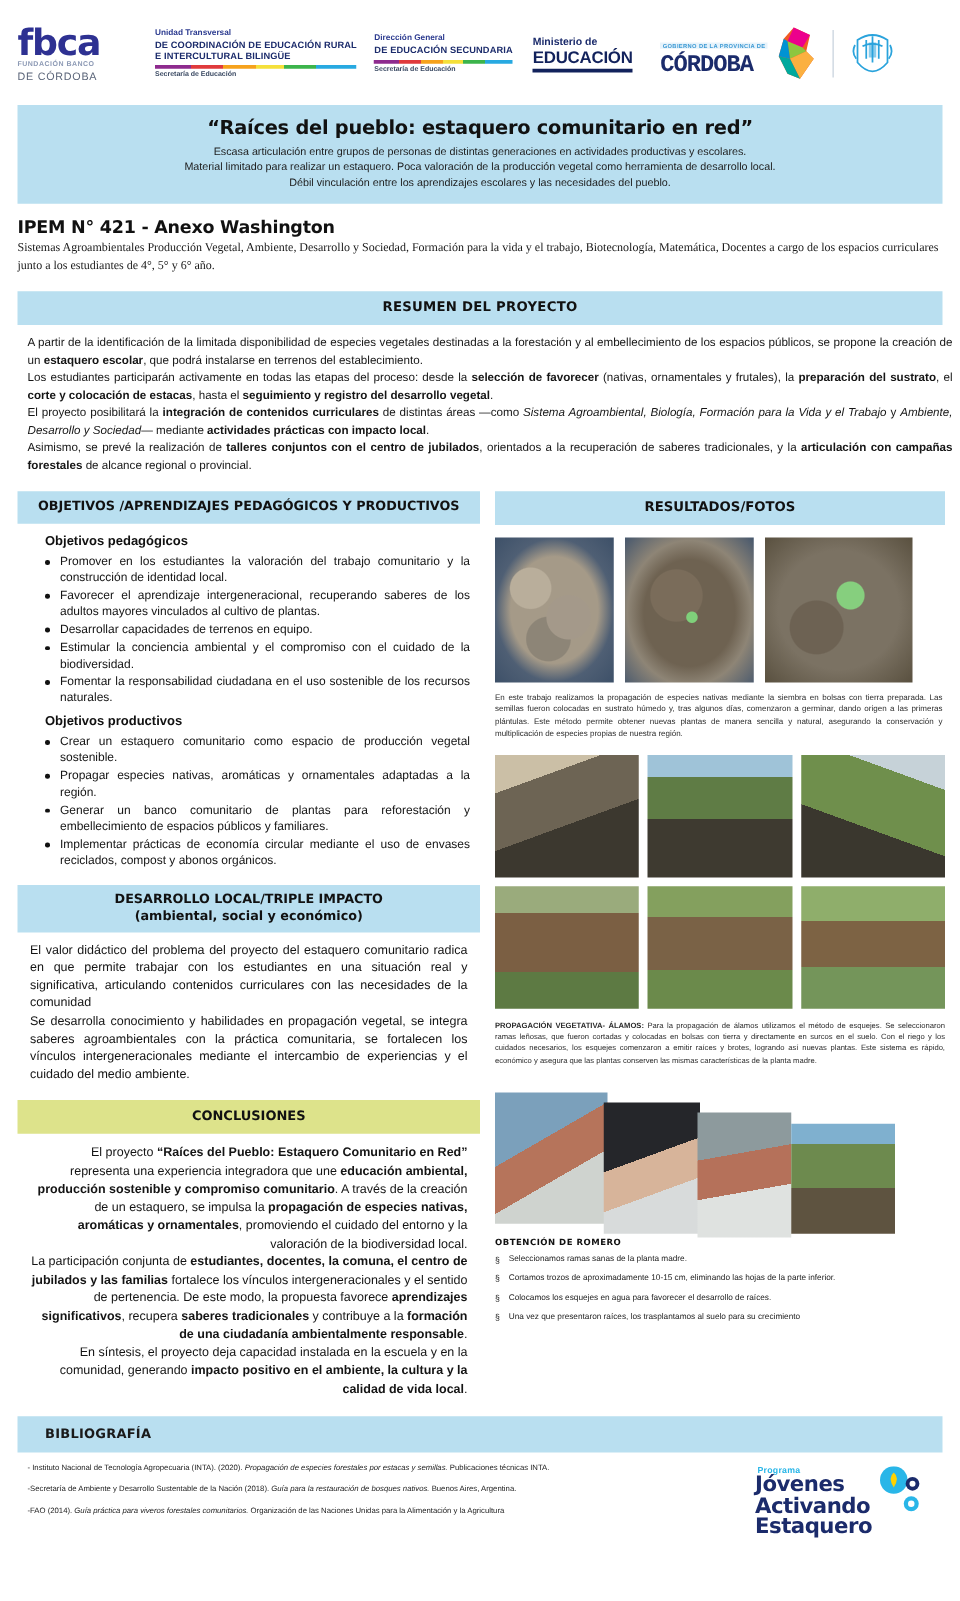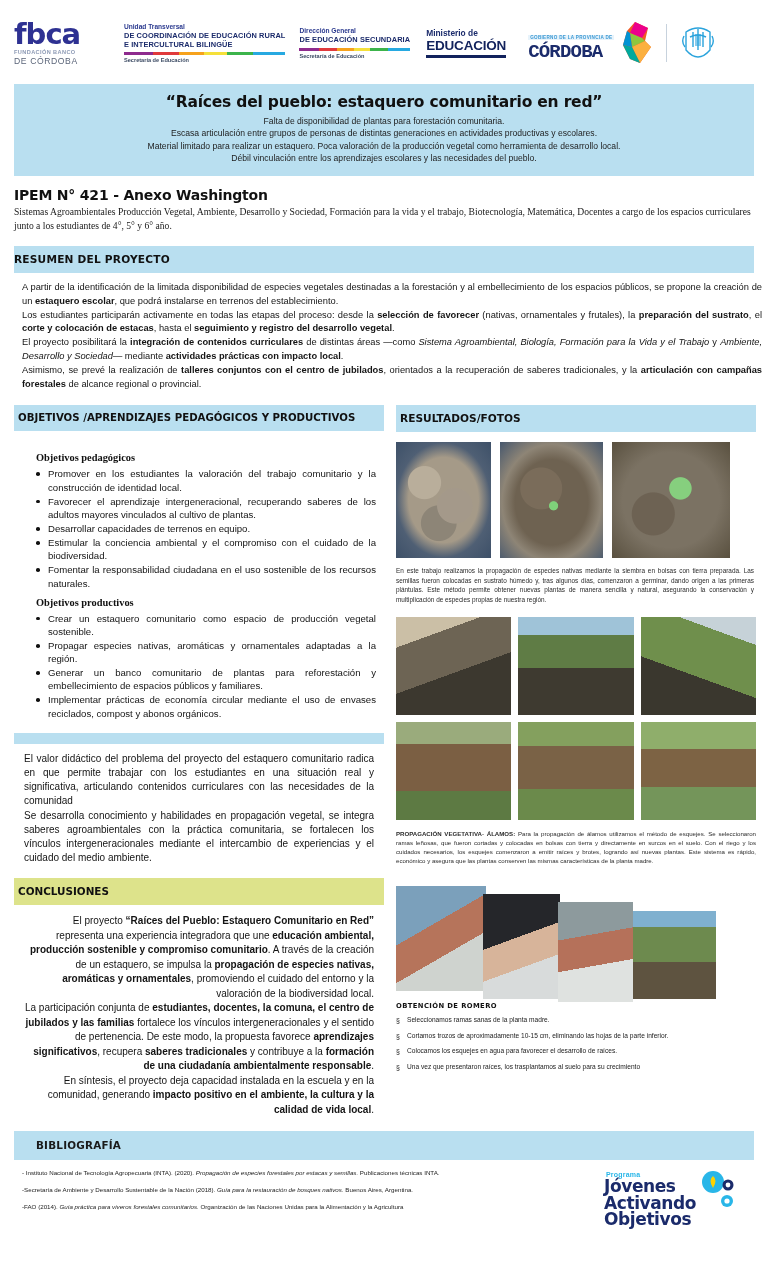--- a/index.html
+++ b/index.html
@@ -69,43 +69,43 @@
   .school h2{
     margin:0 0 2px 0;font-size:14px;font-weight:700;
     font-family:"DejaVu Sans", sans-serif;color:#111;letter-spacing:-.2px;
   }
   .school p{
     margin:0;font-family:"Liberation Serif", serif;font-size:9.6px;color:#191919;line-height:1.45;
   }
 
   
   .sec-head{
-    text-align:left;font-weight:700;
+    text-align:center;font-weight:700;
     font-family:"DejaVu Sans", sans-serif;
     color:#111;
   }
   .resumen-head{margin:13px 14px 0 14px;padding:7px 0 8px 0;font-size:10.6px;letter-spacing:.2px;}
   .resumen-body{
     margin:8px 6px 0 22px;font-size:9.3px;line-height:1.5;text-align:justify;color:#151515;
   }
   .resumen-body b{font-weight:700;}
   .resumen-body i{font-style:italic;}
 
   
   .cols{display:flex;margin:13px 14px 0 14px;gap:12px;align-items:flex-start;}
   .col-left{width:370px;flex:0 0 370px;}
   .col-right{width:360px;flex:0 0 360px;}
 
   .colhead{padding:6px 4px 7px 4px;font-size:10.2px;line-height:1.3;}
   .colhead.two{padding:5px 4px 6px 4px;}
 
   .obj-body{padding:9px 6px 0 10px;}
   .obj-sub{
-    font-family:Liberation Serif, serif;font-weight:700;font-size:10.4px;
-    margin:12px 0 4px 0;padding-left:12px;color:#111;
+    font-family:Liberation Sans, sans-serif;font-weight:700;font-size:10.4px;
+    margin:0 0 4px 0;padding-left:12px;color:#111;
   }
   .obj-sub.second{margin-top:7px;}
   ul.bullets{margin:0 0 0 0;padding:0 2px 0 24px;list-style:none;}
   ul.bullets li{
     position:relative;font-size:9.6px;line-height:1.37;text-align:justify;margin-bottom:1px;color:#141414;
   }
   ul.bullets li:before{
     content:"";position:absolute;left:-12px;top:5px;width:3.6px;height:3.6px;border-radius:50%;background:#111;
   }
 
@@ -233,21 +233,20 @@
           <path d="M9 17 Q17 13 25 17"></path>
           <path d="M3 16 Q0 22 4 27 M31 16 Q34 22 30 27"></path>
         </g>
         <rect x="14" y="14" width="6" height="12" fill="#2aa3dc" opacity=".55"></rect>
       </svg>
     </div>
   </div>
 
   <div class="band title-band">
     <div class="title-main">“Raíces del pueblo: estaquero comunitario en red”</div>
-    <div class="title-sub">Falta de disponibilidad de plantas para forestación comunitaria.</div>
     <div class="title-sub">Escasa articulación entre grupos de personas de distintas  generaciones en actividades productivas  y escolares.</div>
     <div class="title-sub">Material limitado para realizar un estaquero. Poca valoración de la producción vegetal como herramienta de desarrollo local.</div>
     <div class="title-sub">Débil vinculación entre los aprendizajes escolares y las necesidades del pueblo.</div>
   </div>
 
   <div class="school">
     <h2>IPEM N° 421 - Anexo Washington</h2>
     <p>Sistemas Agroambientales Producción Vegetal, Ambiente, Desarrollo y Sociedad, Formación para la vida y el trabajo, Biotecnología, Matemática, Docentes a cargo de los espacios curriculares junto a los estudiantes de 4°, 5° y 6° año.</p>
   </div>
 
@@ -278,20 +277,22 @@
         <div class="obj-sub second">Objetivos productivos</div>
         <ul class="bullets">
           <li>Crear un estaquero comunitario como espacio de producción vegetal sostenible.</li>
           <li>Propagar especies nativas, aromáticas y ornamentales adaptadas a la región.</li>
           <li>Generar un banco comunitario de plantas para reforestación y embellecimiento de espacios públicos y familiares.</li>
           <li>Implementar prácticas de economía circular mediante el uso de envases reciclados, compost y abonos orgánicos.</li>
         </ul>
       </div>
 
       <div class="band sec-head colhead two" style="margin-top:13px;">
+        <div>DESARROLLO LOCAL/TRIPLE IMPACTO</div>
+        <div>(ambiental, social y económico)</div>
       </div>
       <div class="dl-body">
         <p>El valor didáctico del problema del proyecto del estaquero comunitario radica en que permite trabajar con los estudiantes en una situación real y significativa, articulando contenidos curriculares con las necesidades de la comunidad</p>
         <p>Se desarrolla conocimiento y habilidades en propagación vegetal, se integra saberes agroambientales con la práctica comunitaria, se fortalecen los vínculos intergeneracionales mediante el intercambio de experiencias y el cuidado del medio ambiente.</p>
       </div>
 
       <div class="sec-head conc-head">CONCLUSIONES</div>
       <div class="conc-body">
         <p>El proyecto <b>“Raíces del Pueblo: Estaquero Comunitario en Red”</b> representa una experiencia integradora que une <b>educación ambiental, producción sostenible y compromiso comunitario</b>. A través de la creación de un estaquero, se impulsa la <b>propagación de especies nativas, aromáticas y ornamentales</b>, promoviendo el cuidado del entorno y la valoración de la biodiversidad local.</p>
         <p>La participación conjunta de <b>estudiantes, docentes, la comuna, el centro de jubilados y las familias</b> fortalece los vínculos intergeneracionales y el sentido de pertenencia. De este modo, la propuesta favorece <b>aprendizajes significativos</b>, recupera <b>saberes tradicionales</b> y contribuye a la <b>formación de una ciudadanía ambientalmente responsable</b>.</p>
@@ -346,21 +347,21 @@
       <div>- Instituto Nacional de Tecnología Agropecuaria (INTA). (2020). <i>Propagación de especies forestales por estacas y semillas.</i> Publicaciones técnicas INTA.</div>
       <div>-Secretaría de Ambiente y Desarrollo Sustentable de la Nación (2018). <i>Guía para la restauración de bosques nativos.</i> Buenos Aires, Argentina.</div>
       <div>-FAO (2014). <i>Guía práctica para viveros forestales comunitarios.</i> Organización de las Naciones Unidas para la Alimentación y la Agricultura</div>
     </div>
 
     <div class="jac">
       <div class="jac-txt">
         <div class="jp">Programa</div>
         <div class="j1">Jóvenes</div>
         <div class="j2">Activando</div>
-        <div class="j3">Objetivos</div>
+        <div class="j3">Estaquero</div>
       </div>
       <svg width="34" height="46" viewBox="0 0 34 46">
         <circle cx="13" cy="11" r="11" fill="#29b6e8"></circle>
         <path d="M13 5 q5 4 0 12 q-5 -8 0 -12 z" fill="#ffd200"></path>
         <circle cx="28" cy="14" r="5.5" fill="#1b2b6b"></circle>
         <circle cx="28" cy="14" r="2.4" fill="#ffffff"></circle>
         <circle cx="27" cy="30" r="6" fill="#29b6e8"></circle>
         <circle cx="27" cy="30" r="2.6" fill="#ffffff"></circle>
       </svg>
     </div>

